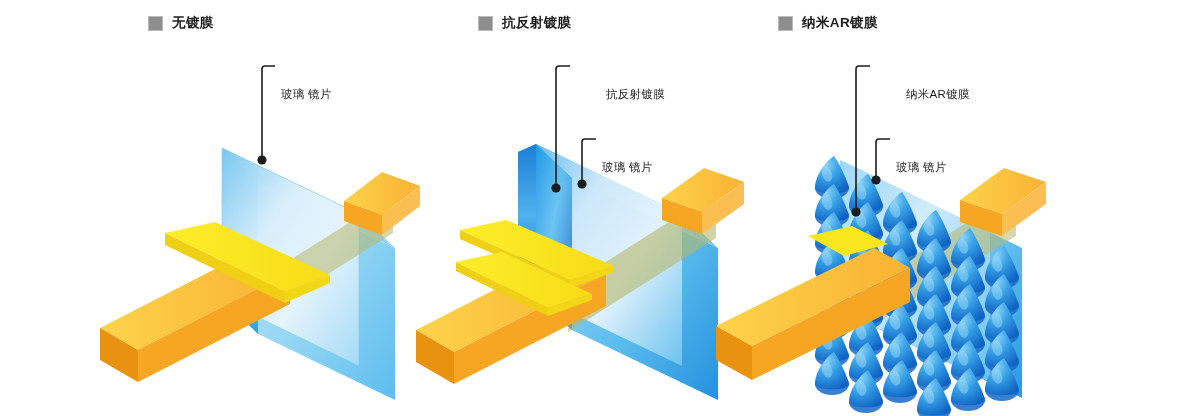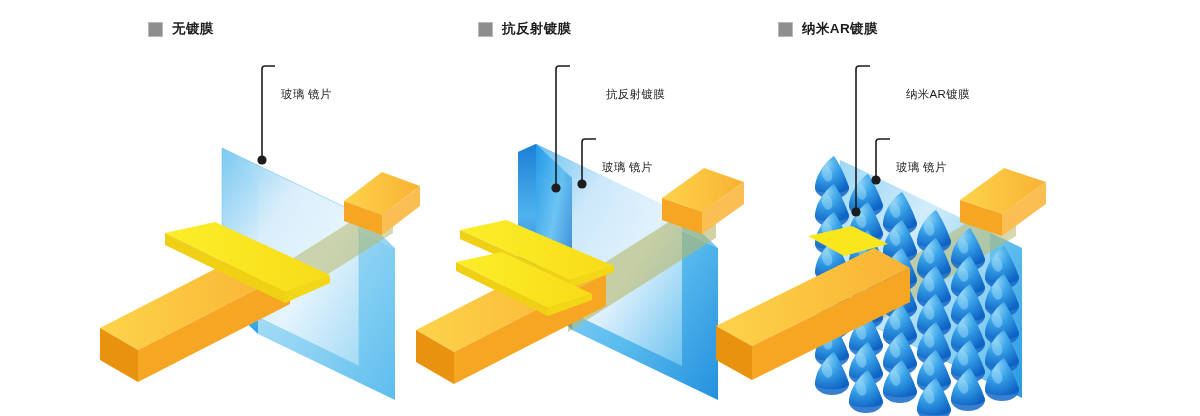--- a/index.html
+++ b/index.html
@@ -2,21 +2,21 @@
 <html><head>
 <meta charset="utf-8">
 <style>
   html,body{margin:0;padding:0;background:#ffffff;}
   body{width:1200px;height:416px;position:relative;overflow:hidden;
        font-family:"Liberation Sans","DejaVu Sans",sans-serif;}
   .panel{position:absolute;top:0;width:400px;height:416px;}
   #panel-1{left:0;}
   #panel-2{left:330px;}
   #panel-3{left:640px;}
-  .panel-header{position:absolute;display:flex;align-items:center;gap:9px;top:20px;}
+  .panel-header{position:absolute;display:flex;align-items:center;gap:9px;top:14px;}
   #panel-1 .panel-header{left:148px;}
   #panel-2 .panel-header{left:148px;}
   #panel-3 .panel-header{left:138px;}
   .sq{width:15px;height:15px;background:#8e8e8e;border:1px solid #b9b9b9;box-sizing:border-box;flex:0 0 auto;}
   .panel-title{font-size:13.5px;color:#1c1c1c;letter-spacing:.4px;white-space:nowrap;font-weight:700;}
   .callout{position:absolute;font-size:11.5px;color:#1c1c1c;white-space:nowrap;letter-spacing:.3px;margin-top:28px;}
   svg{position:absolute;left:0;top:0;overflow:visible;}
 </style>
 </head>
 <body>

